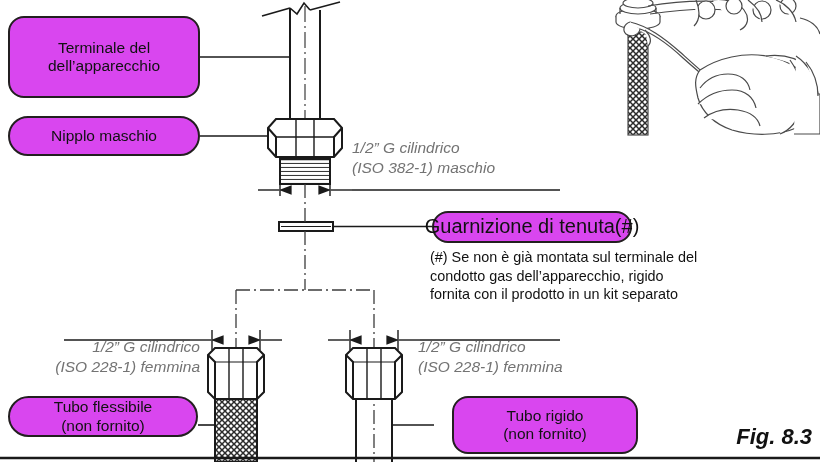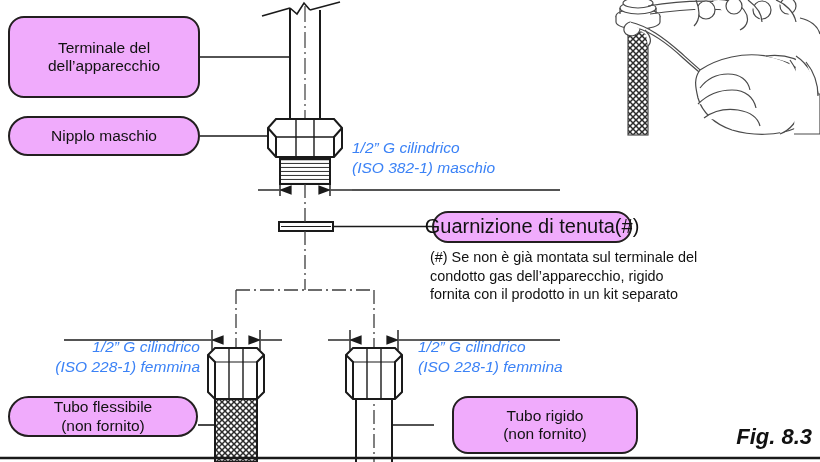--- a/index.html
+++ b/index.html
@@ -21,21 +21,21 @@
     left: 0; top: 0;
     width: 820px;
     height: 462px;
   }
   
   .callout {
     position: absolute;
     box-sizing: border-box;
     border: 2px solid #231f20;
     border-radius: 14px;
-    background: #f0abfc;
+    background: #d946ef;
     display: flex;
     flex-direction: column;
     align-items: center;
     justify-content: center;
     text-align: center;
     font-size: 15.5px;
     line-height: 1.18;
     color: #111111;
     white-space: nowrap;
   }
@@ -46,21 +46,21 @@
   #callout-guarnizione { left: 432px; top: 211px; width: 200px; height: 32px; border-radius: 16px; font-size: 20px;}
   #callout-flessibile { left: 8px; top: 396px; width: 190px; height: 41px; border-radius: 28px; }
   #callout-rigido   { left: 452px; top: 396px; width: 186px; height: 58px; border-radius: 16px; }
 
   
   .annot {
     position: absolute;
     font-style: italic;
     font-size: 15.5px;
     line-height: 1.28;
-    color: #3b82f6;
+    color: #737373;
     white-space: nowrap;
   }
   #annot-maschio { left: 352px; top: 138px; }
   #annot-femmina-left { left: 8px;  top: 337px; text-align: right; width: 192px;}
   #annot-femmina-right { left: 418px; top: 337px; }
 
   
   #footnote {
     position: absolute;
     left: 430px;

